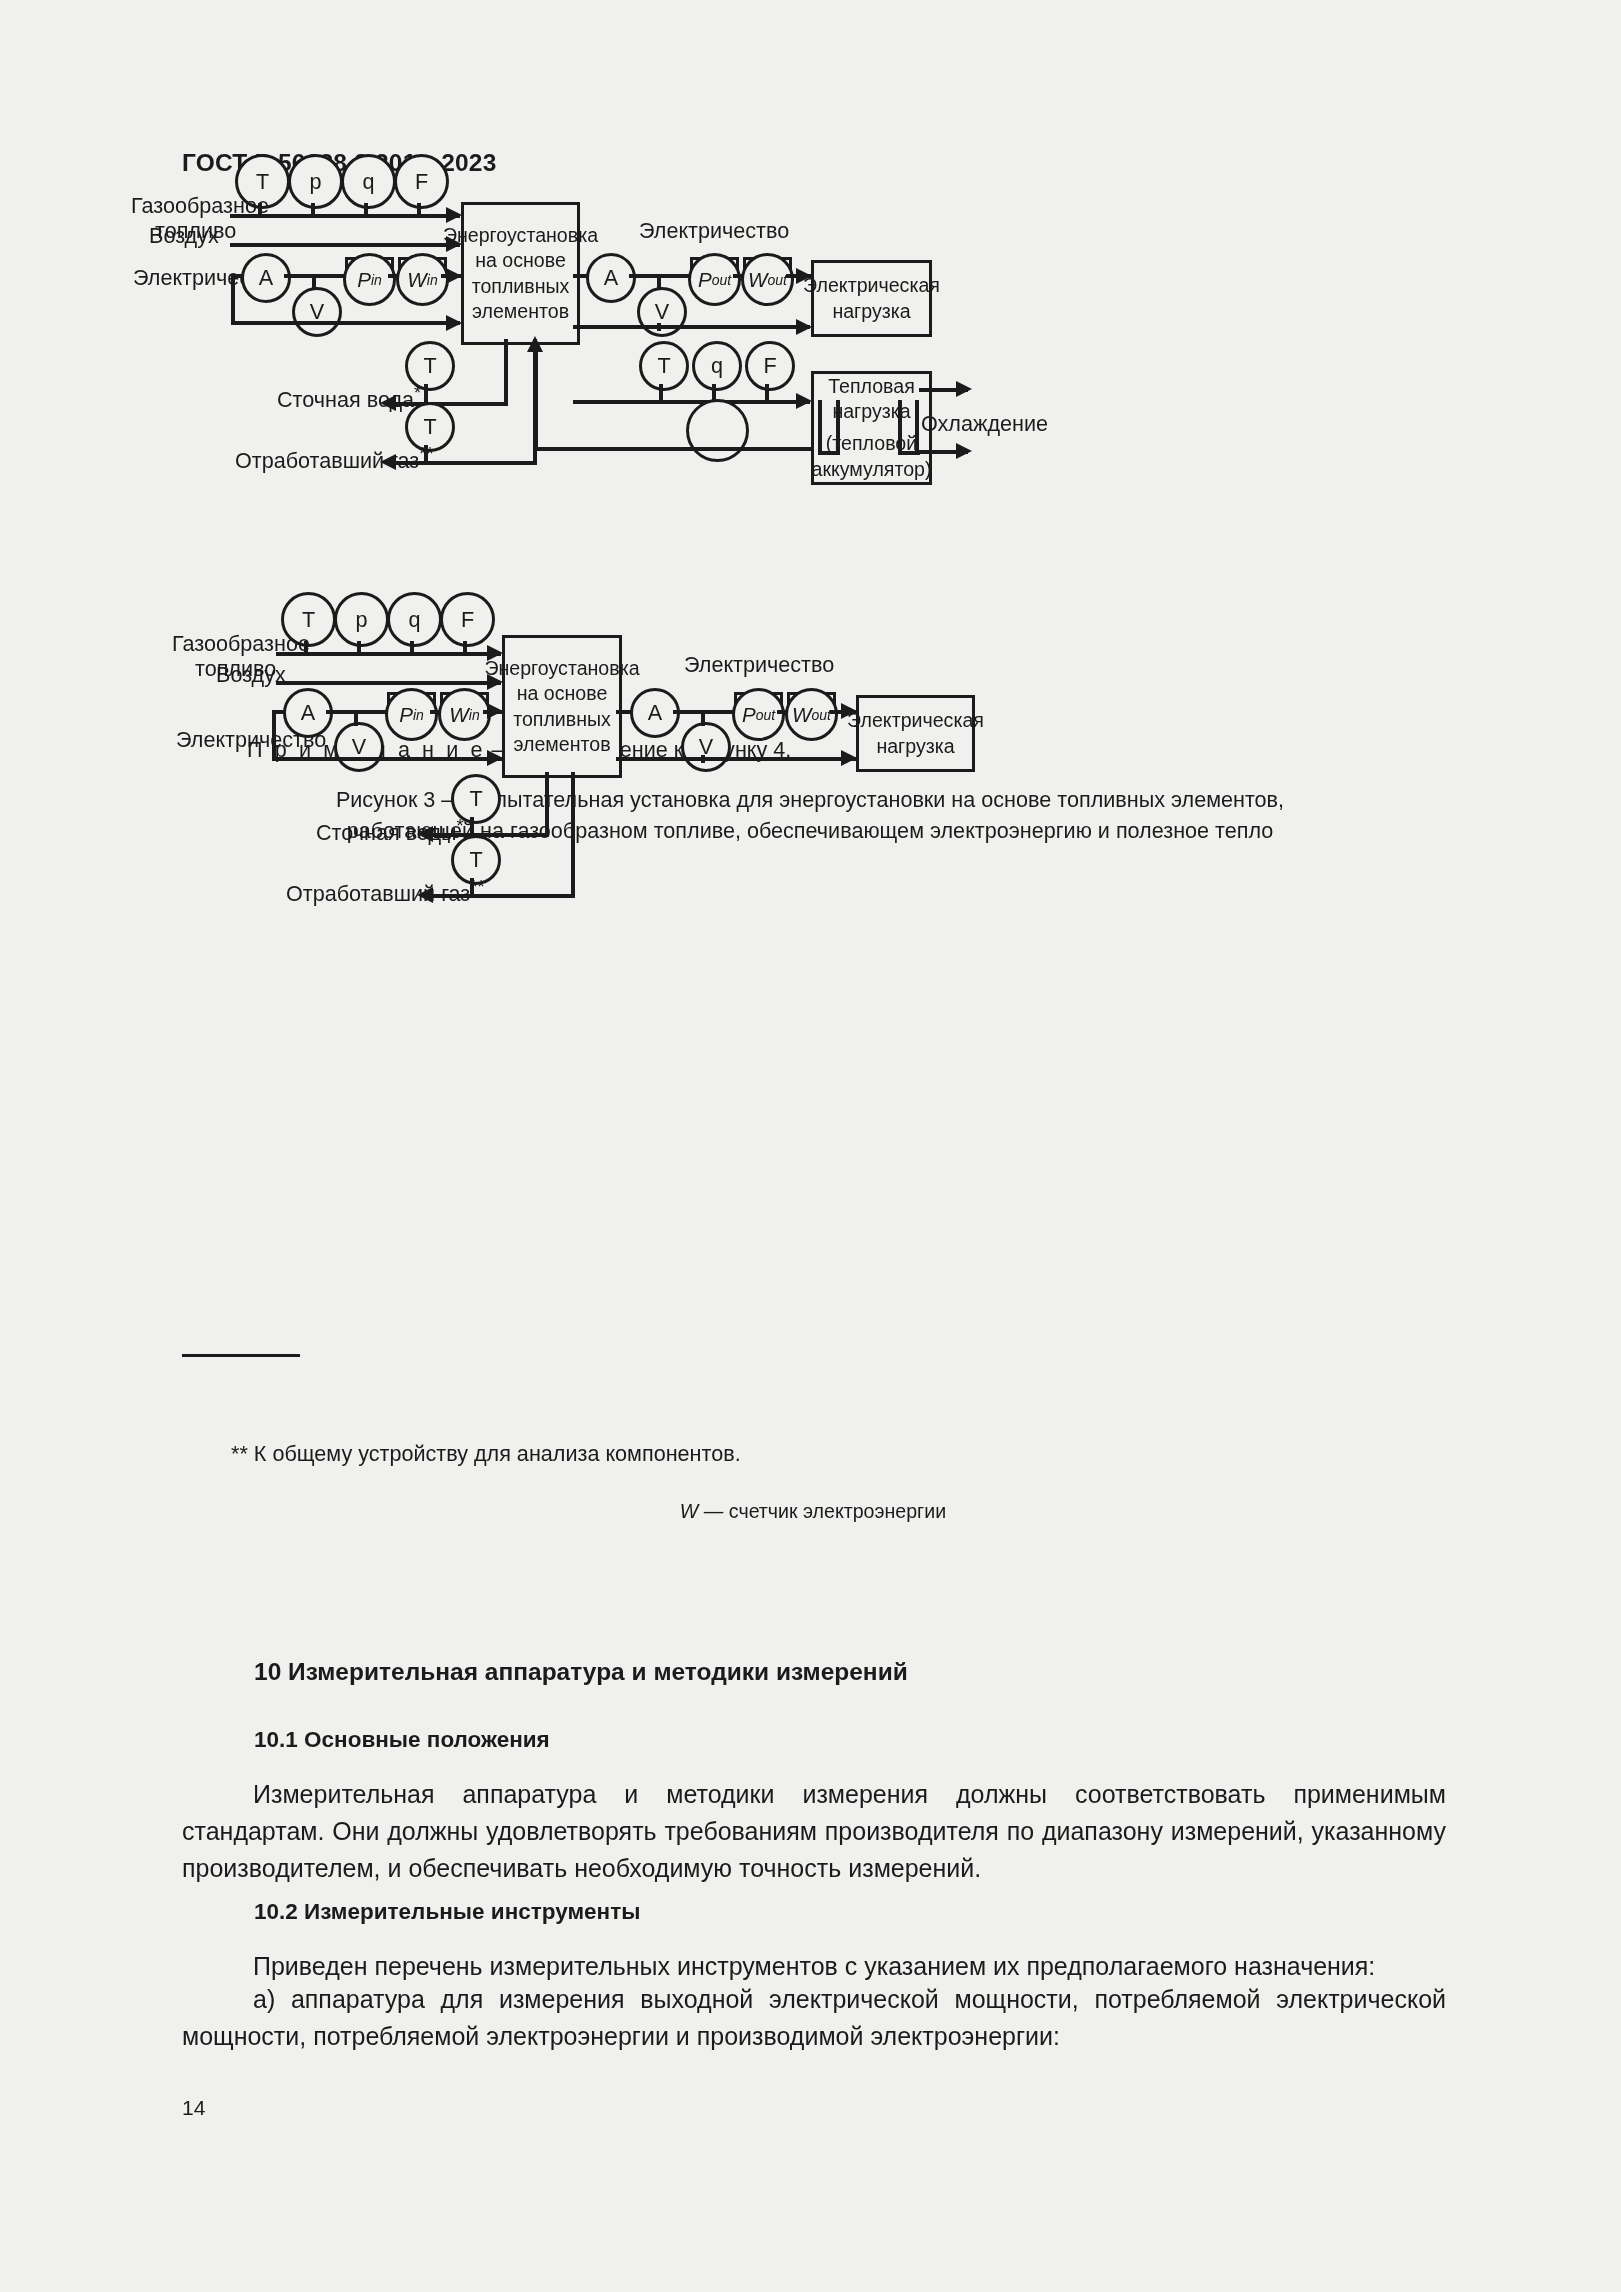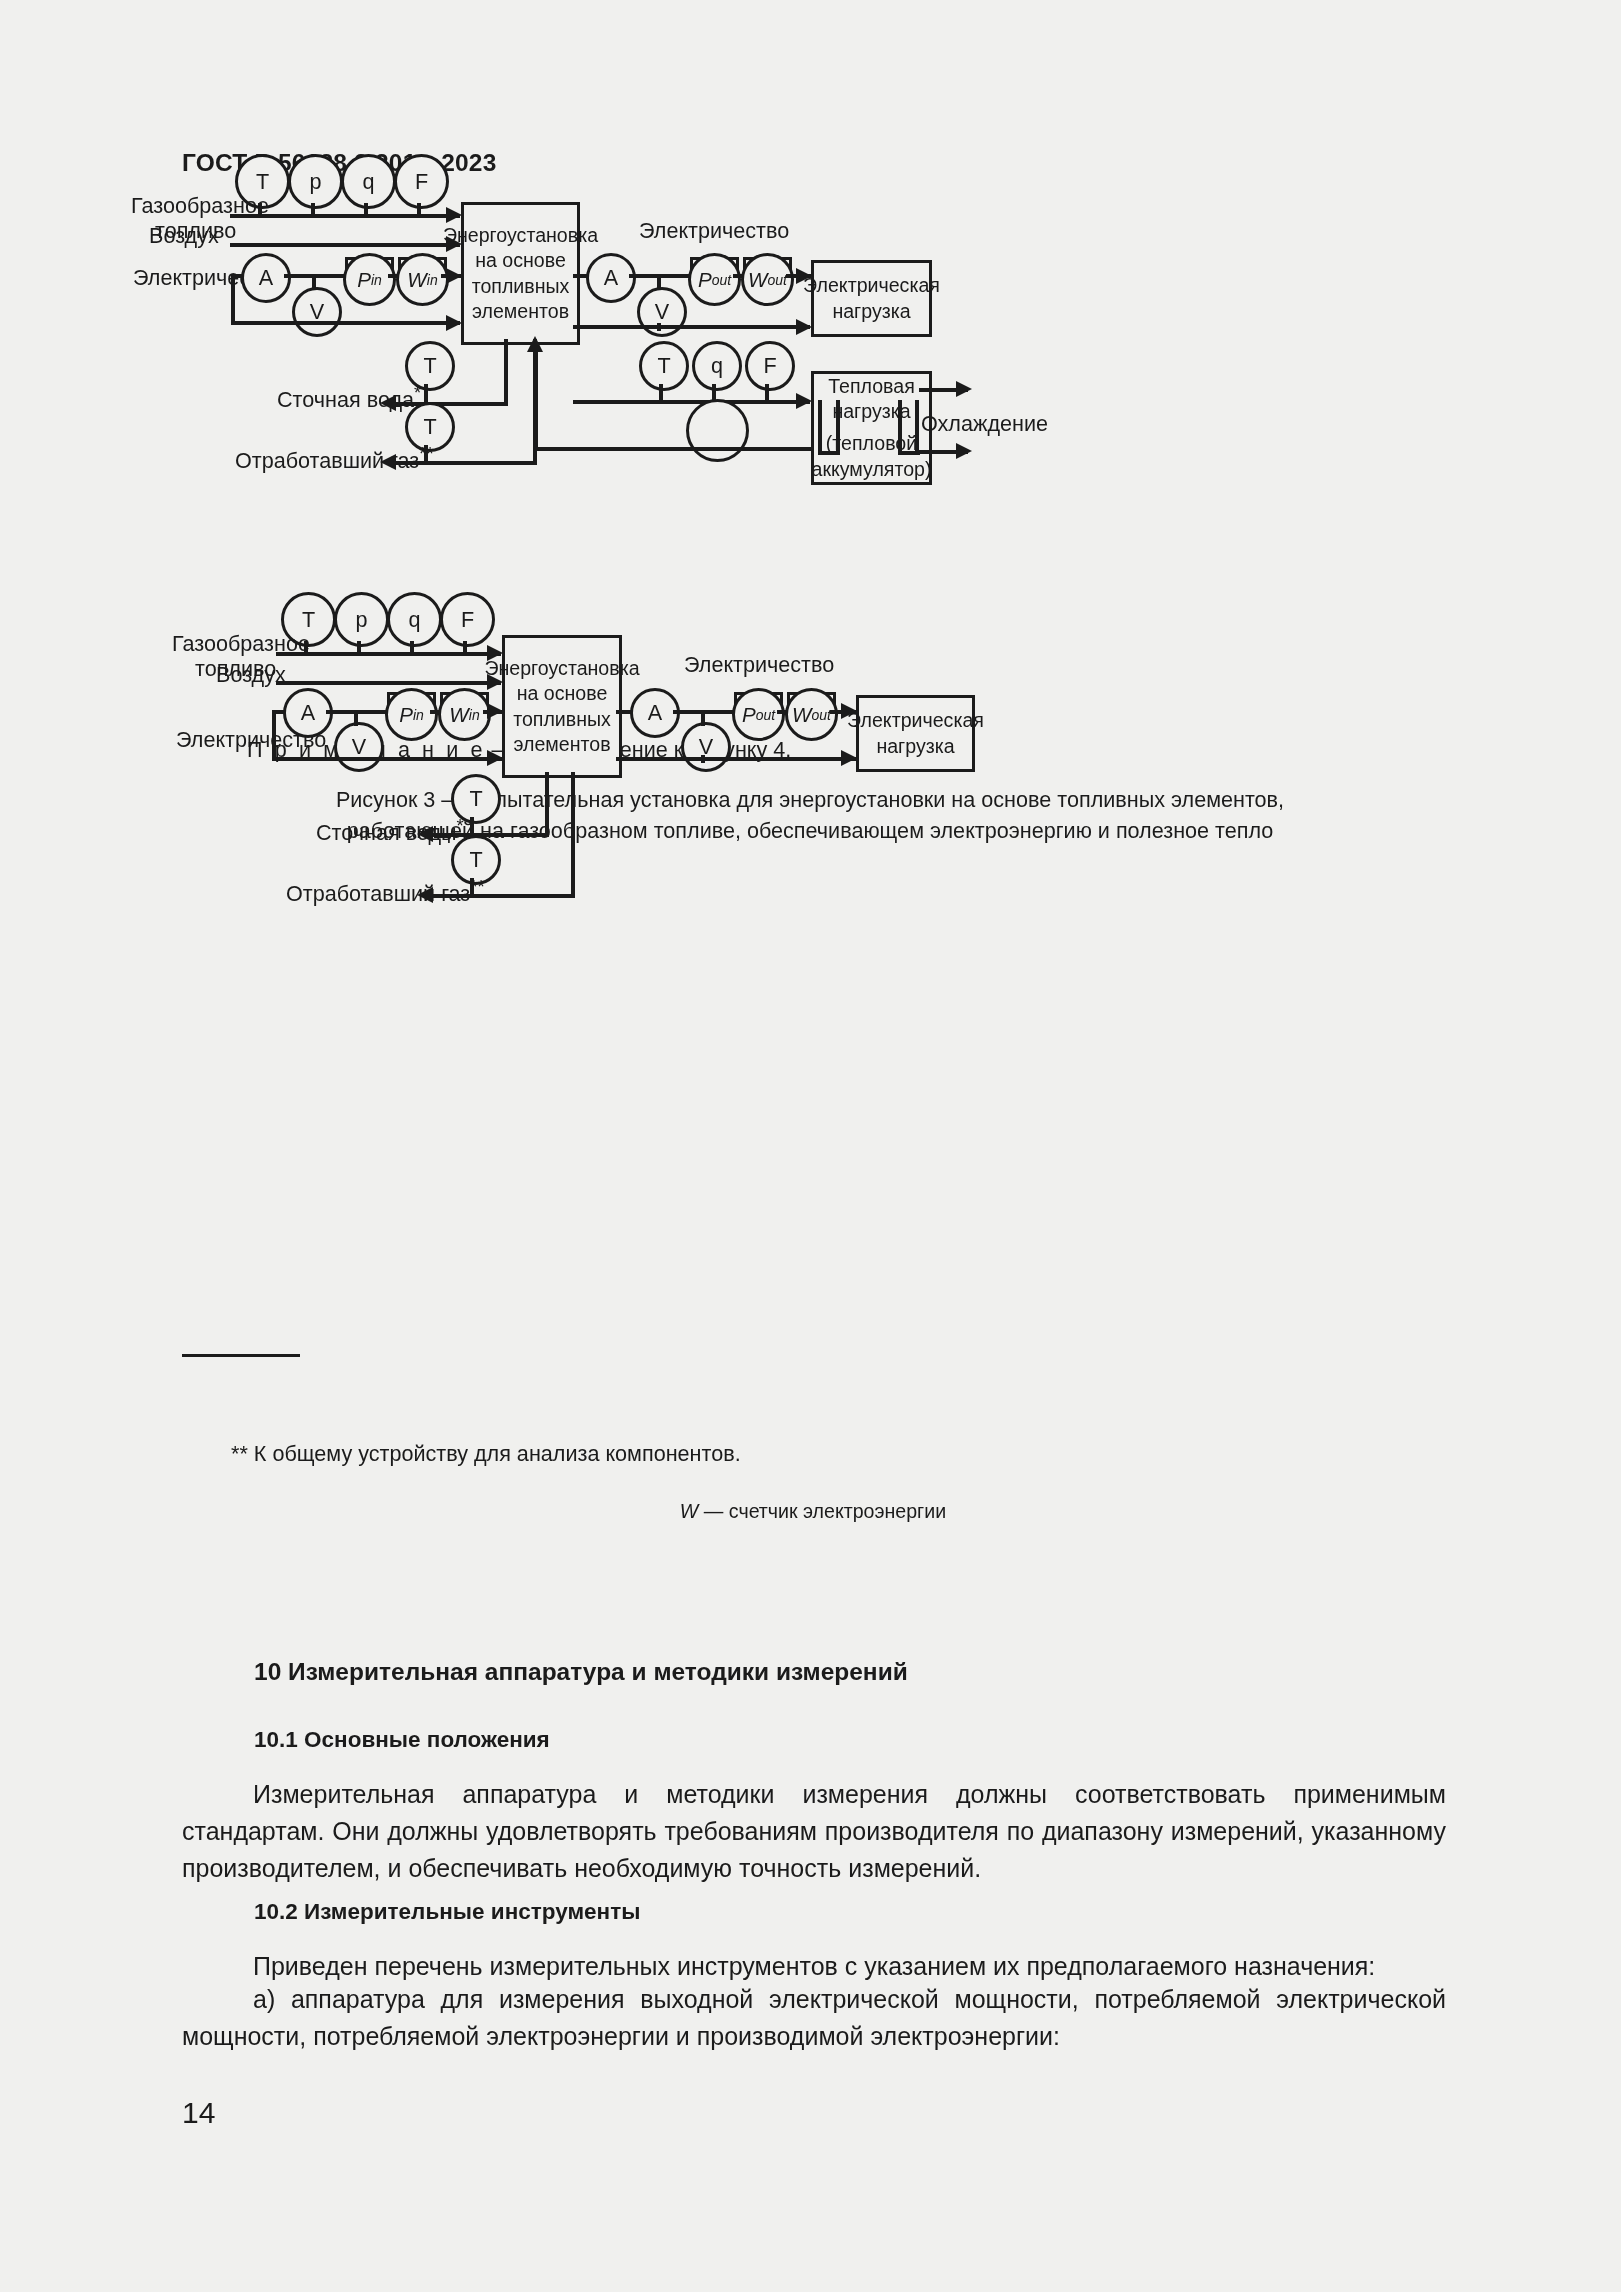--- a/index.html
+++ b/index.html
@@ -11,21 +11,21 @@
     position:relative;
     overflow:hidden;
   }
   .page{position:absolute;inset:0;}
   .hdr{
     position:absolute;left:182px;top:149px;
     font-size:24.5px;font-weight:bold;letter-spacing:0.2px;
   }
   .pageno{
     position:absolute;left:182px;top:2044px;
-    font-size:30px;
+    font-size:21px;
   }
 
   
   .diag{position:absolute;}
   .ln{position:absolute;background:#1b1b1b;}
   .hl{height:3.9px;}
   .vl{width:3.9px;}
   .circ{
     position:absolute;border:3.9px solid #1b1b1b;border-radius:50%;
     background:#f0f0ee;

